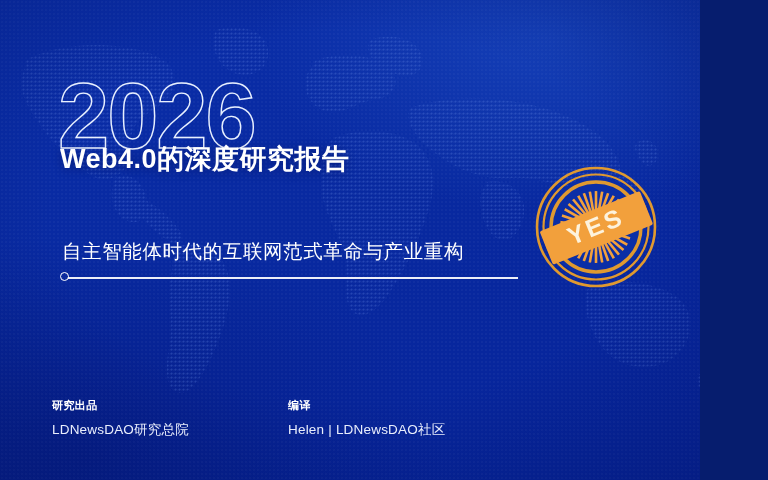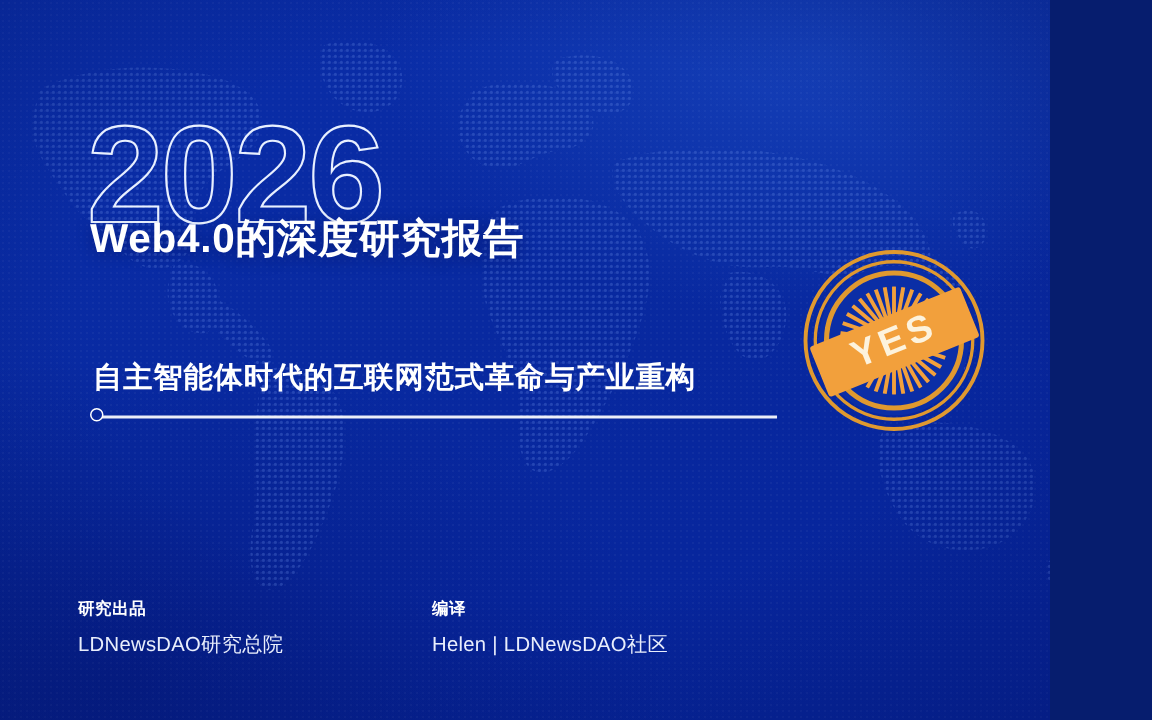--- a/index.html
+++ b/index.html
@@ -85,21 +85,21 @@
     text-shadow: 0 2px 10px rgba(0,10,60,0.35);
     white-space: nowrap;
   }
   .subtitle {
     margin: 0;
     position: absolute;
     top: 94px;
     left: 2px;
     color: #ffffff;
     font-size: 19.5px;
-    font-weight: 700;
+    font-weight: 400;
     letter-spacing: 0.6px;
     white-space: nowrap;
   }
 
   
   .divider {
     position: absolute;
     left: 60px;
     top: 272px;
     width: 458px;

